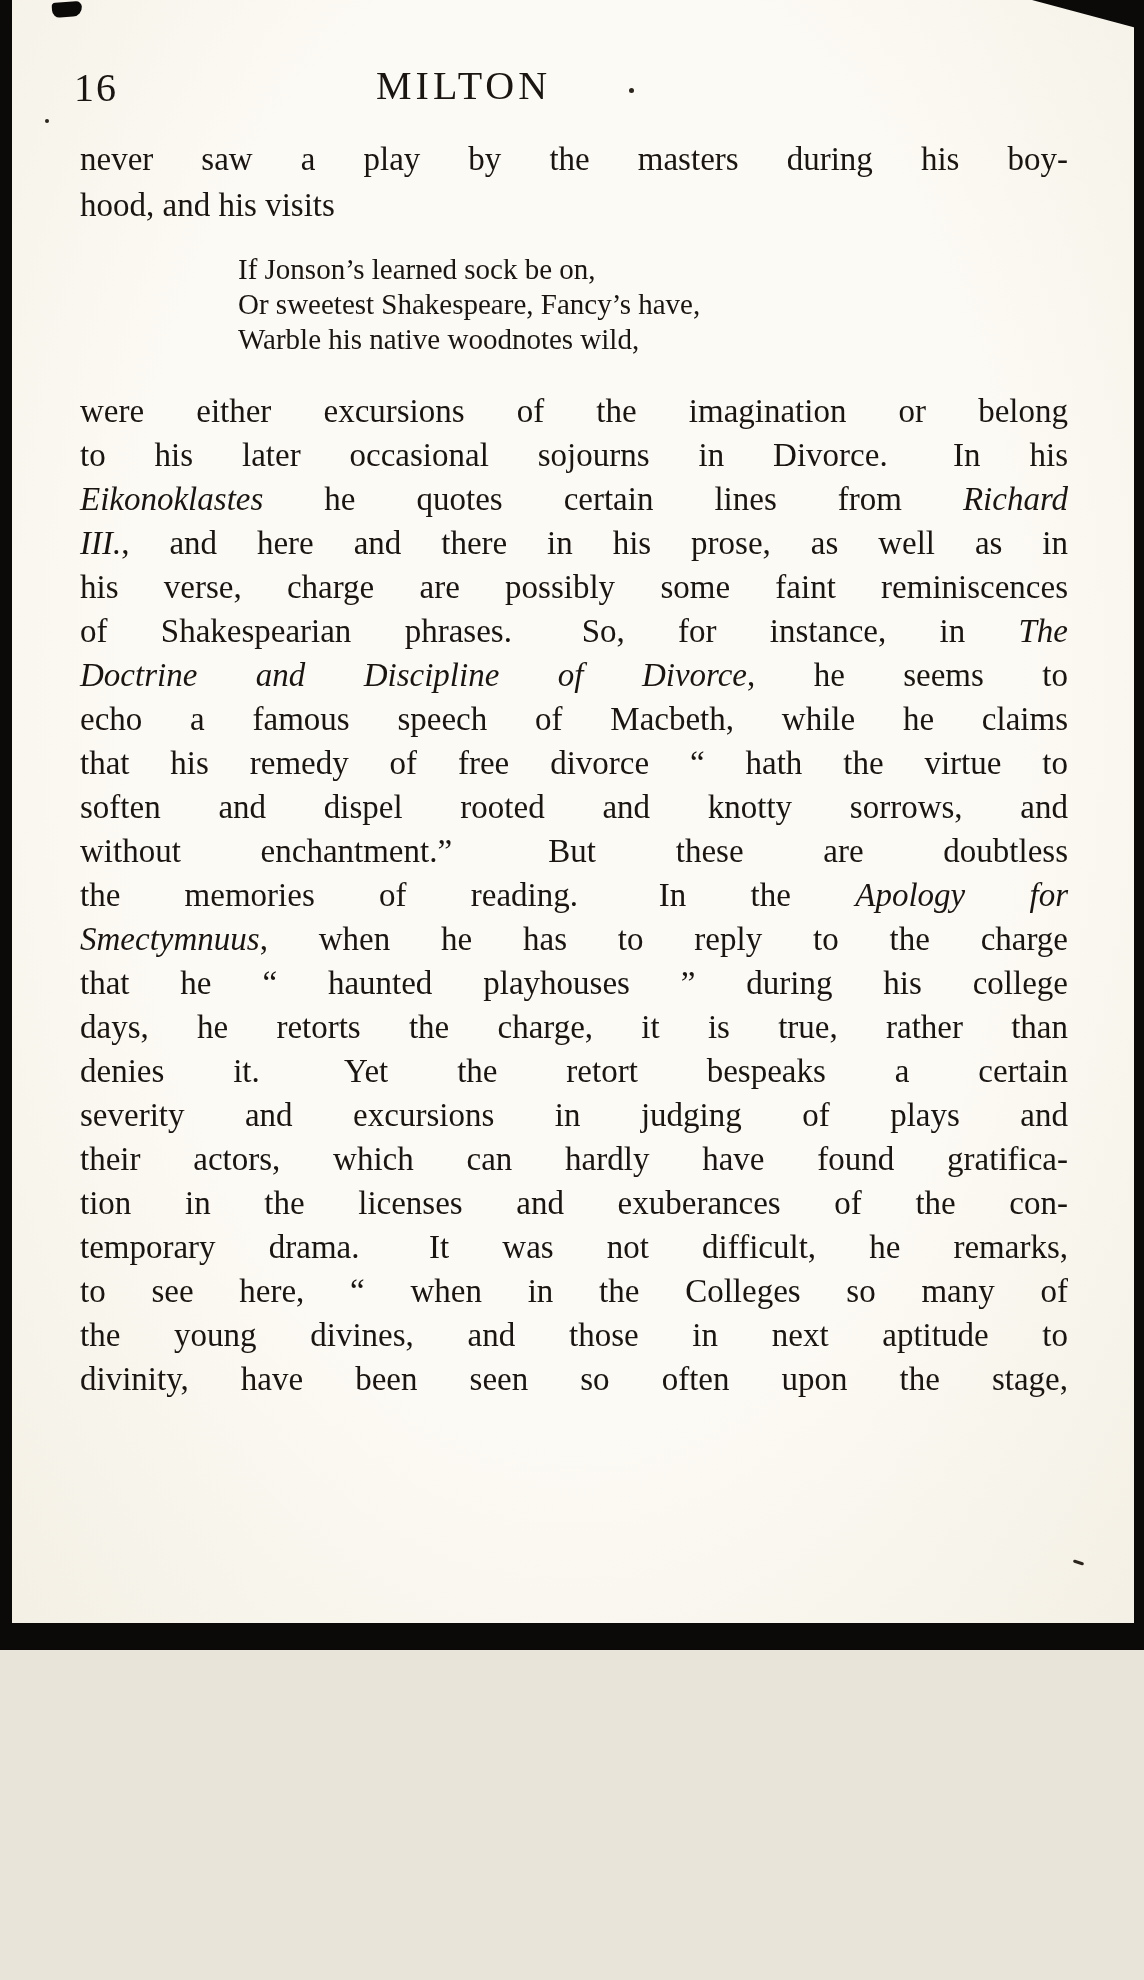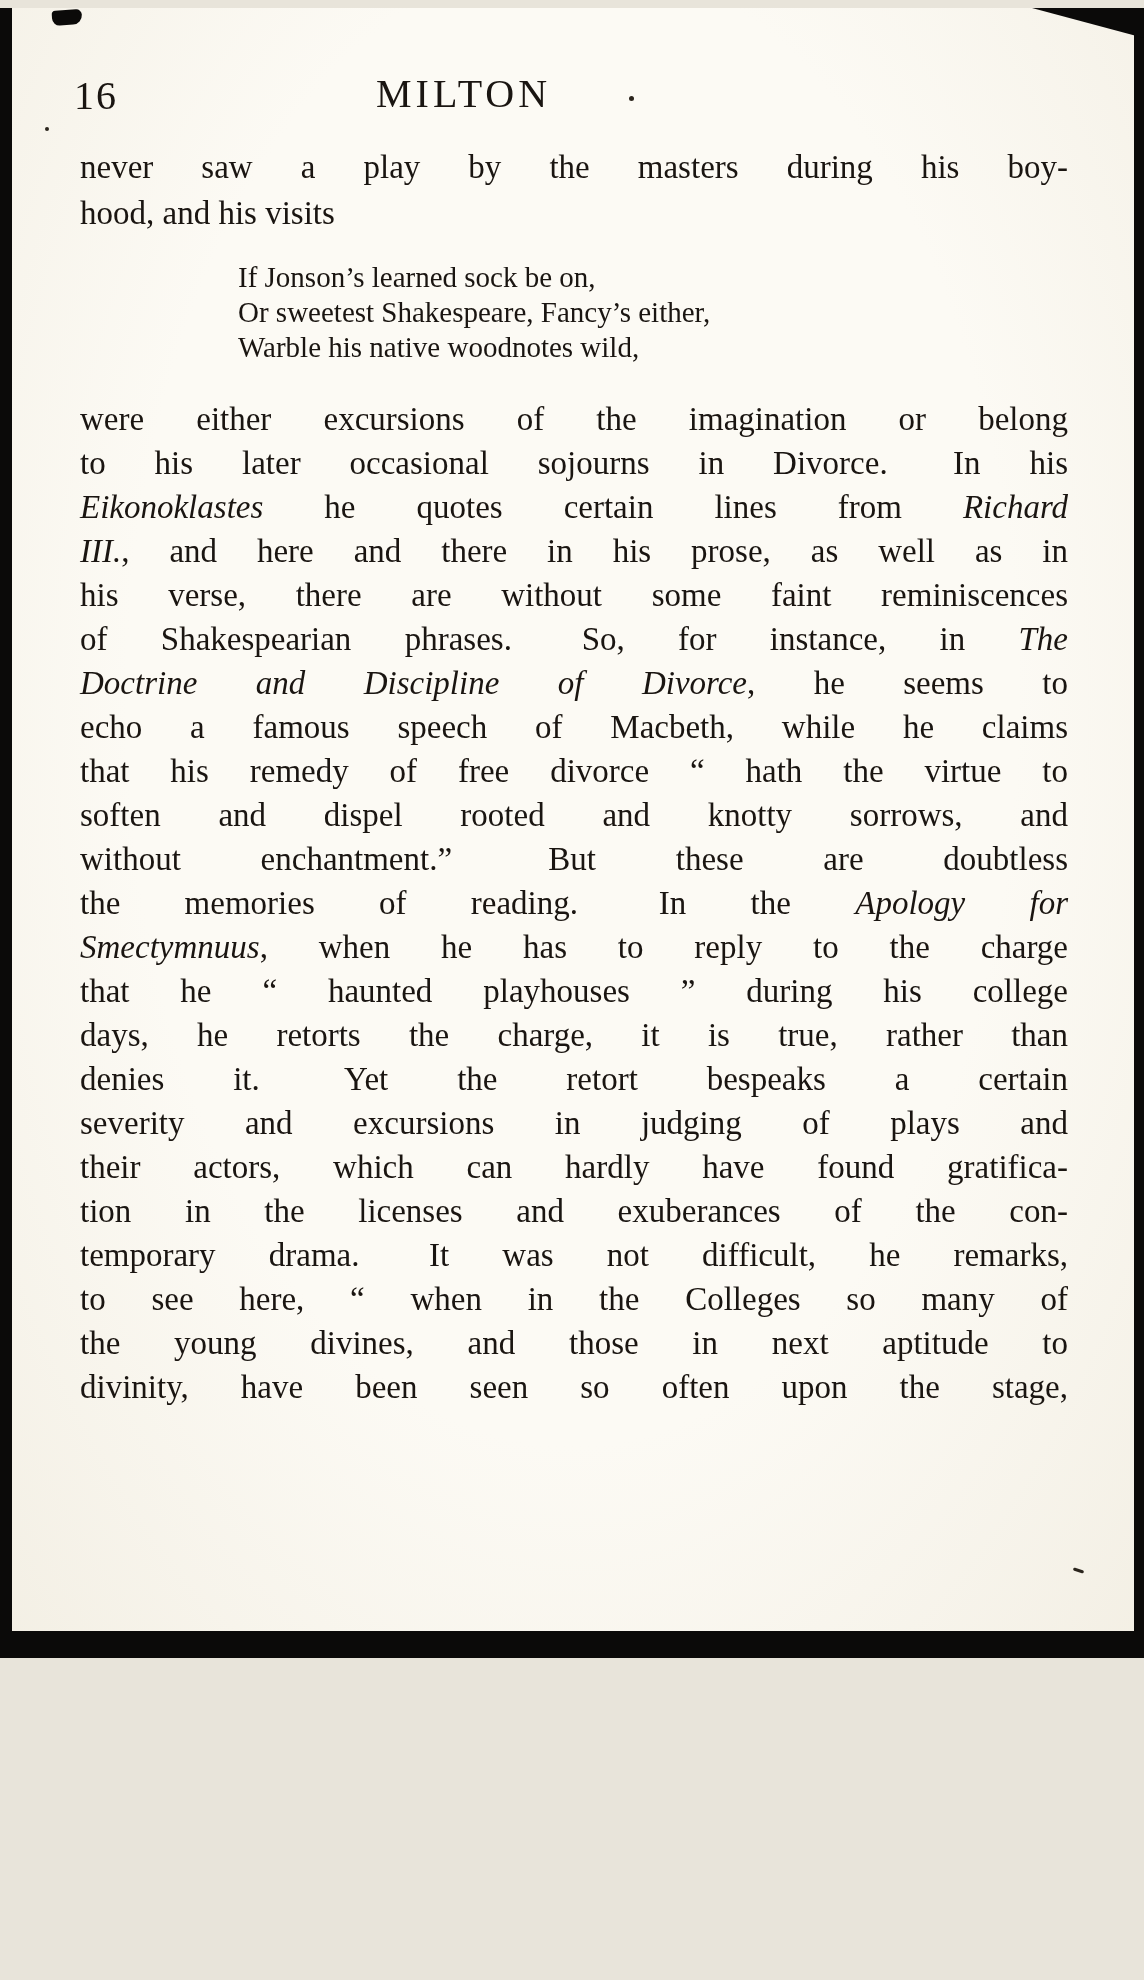--- a/index.html
+++ b/index.html
@@ -1,20 +1,20 @@
 <!DOCTYPE html>
 <html style="--paper: #fcfaf4; --ink: #1a1511; --edge: #0b0a09;"><head>
 <meta charset="utf-8">
 <style>
   html, body { margin: 0; padding: 0; background: #e8e4da; }
   .page {
     position: relative;
     width: 1144px;
     height: 1650px;
-    margin: 8px auto;
+    margin: 0 auto;
     background: radial-gradient(ellipse at 50% 42%, var(--paper, #fcfaf4) 55%, #f3efe4 100%);
     font-family: "Liberation Serif", "DejaVu Serif", serif;
     color: var(--ink, #1a1511);
     overflow: hidden;
   }
 
   
   .edge { position: absolute; background: var(--edge, #0b0a09); }
   .edge-left   { left: 0; top: 0; width: 12px; height: 100%; }
   .edge-right  { right: 0; top: 0; width: 10px; height: 100%; }
@@ -86,30 +86,30 @@
   </header>
 
   <main class="text-block">
     <div class="para para-opening">
         <div class="line just"><span>never saw a play by the masters during his boy-</span></div>
         <div class="line"><span>hood, and his visits</span></div>
       </div>
 
     <div class="verse">
       <div class="vline">If Jonson’s learned sock be on,</div>
-      <div class="vline">Or sweetest Shakespeare, Fancy’s either,</div>
+      <div class="vline">Or sweetest Shakespeare, Fancy’s have,</div>
       <div class="vline">Warble his native woodnotes wild,</div>
     </div>
 
     <div class="para para-main">
         <div class="line just"><span>were either excursions of the imagination or belong</span></div>
         <div class="line just"><span>to his later occasional sojourns in Divorce.  In his</span></div>
         <div class="line just"><em>Eikonoklastes</em><span> he quotes certain lines from </span><em>Richard</em></div>
         <div class="line just"><em>III.</em><span>, and here and there in his prose, as well as in</span></div>
-        <div class="line just"><span>his verse, there are without some faint reminiscences</span></div>
+        <div class="line just"><span>his verse, charge are possibly some faint reminiscences</span></div>
         <div class="line just"><span>of Shakespearian phrases.  So, for instance, in </span><em>The</em></div>
         <div class="line just"><em>Doctrine and Discipline of Divorce</em><span>, he seems to</span></div>
         <div class="line just"><span>echo a famous speech of Macbeth, while he claims</span></div>
         <div class="line just"><span>that his remedy of free divorce “ hath the virtue to</span></div>
         <div class="line just"><span>soften and dispel rooted and knotty sorrows, and</span></div>
         <div class="line just"><span>without enchantment.”  But these are doubtless</span></div>
         <div class="line just"><span>the memories of reading.  In the </span><em>Apology for</em></div>
         <div class="line just"><em>Smectymnuus</em><span>, when he has to reply to the charge</span></div>
         <div class="line just"><span>that he “ haunted playhouses ” during his college</span></div>
         <div class="line just"><span>days, he retorts the charge, it is true, rather than</span></div>

